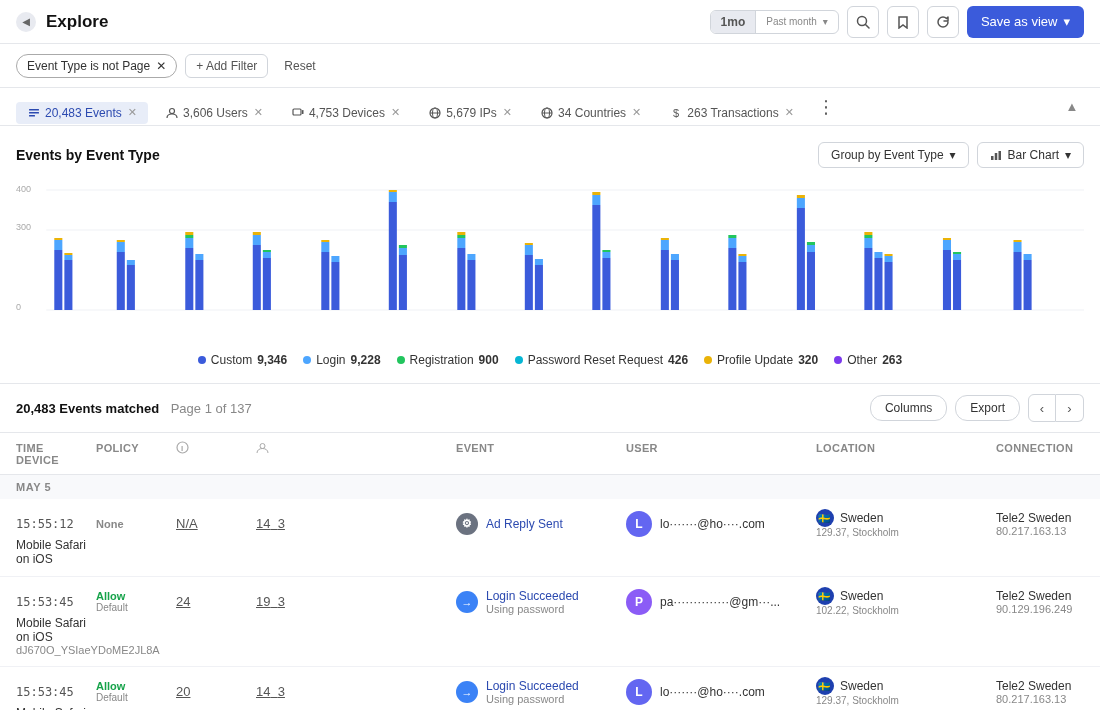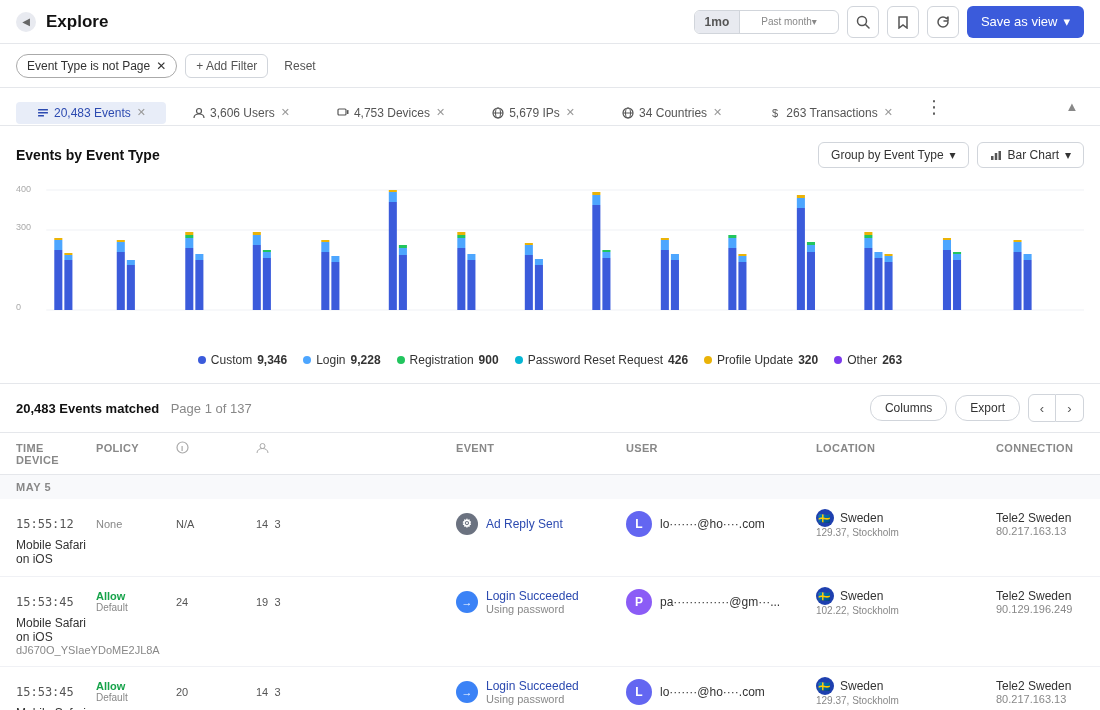--- a/index.html
+++ b/index.html
@@ -5,35 +5,35 @@
     * { box-sizing: border-box; margin: 0; padding: 0; }
     body { font-family: -apple-system, BlinkMacSystemFont, 'Segoe UI', sans-serif; font-size: 13px; background: #f5f6fa; color: #1a1a2e; width: 1100px; height: 710px; overflow: hidden; }
 
     
     .header { display: flex; align-items: center; padding: 6px 16px; background: #fff; border-bottom: 1px solid #e5e7eb; height: 44px; }
     .header-logo { width: 20px; height: 20px; background: #e8eaf0; border-radius: 50%; display: flex; align-items: center; justify-content: center; font-size: 10px; color: #666; margin-right: 10px; }
     .header-title { font-size: 17px; font-weight: 600; color: #111; flex: 1; }
     .header-controls { display: flex; align-items: center; gap: 8px; }
     .time-selector { display: flex; align-items: center; border: 1px solid #d1d5db; border-radius: 6px; overflow: hidden; height: 24px; }
     .time-tag { background: #e8eaf0; padding: 0 10px; font-size: 12px; font-weight: 600; color: #555; height: 100%; display: flex; align-items: center; border-right: 1px solid #d1d5db; }
-    .time-value { padding: 0 21px; font-size: 13px; color: #111; display: flex; align-items: center; }
+    .time-value { padding: 0 10px; font-size: 13px; color: #111; display: flex; align-items: center; gap: 6px; }
     .time-value span { font-size: 10px; color: #888; }
     .icon-btn { width: 32px; height: 32px; border: 1px solid #d1d5db; border-radius: 6px; display: flex; align-items: center; justify-content: center; cursor: pointer; background: #fff; color: #555; }
     .save-btn { background: #3b5bdb; color: #fff; border: none; border-radius: 6px; padding: 0 14px; height: 32px; font-size: 13px; font-weight: 500; cursor: pointer; display: flex; align-items: center; gap: 6px; }
 
     
     .filter-bar { display: flex; align-items: center; padding: 8px 16px; background: #fff; border-bottom: 1px solid #e5e7eb; gap: 8px; height: 44px; }
     .filter-chip { display: flex; align-items: center; gap: 6px; border: 1px solid #d1d5db; border-radius: 16px; padding: 4px 10px; font-size: 12px; background: #fff; color: #333; cursor: pointer; }
     .filter-chip-active { background: #fff; border-color: #aaa; }
     .add-filter { display: flex; align-items: center; gap: 4px; border: 1px solid #d1d5db; border-radius: 6px; padding: 4px 10px; font-size: 12px; background: #fff; color: #555; cursor: pointer; }
     .reset-btn { font-size: 12px; color: #555; cursor: pointer; padding: 4px 8px; }
 
     
     .stats-bar { display: flex; align-items: center; padding: 6px 16px; background: #fff; border-bottom: 1px solid #e5e7eb; gap: 6px; height: 38px; }
-    .stat-chip { display: flex; gap: 4px; padding: 4px 20px; border-radius: 4px; font-size: 12px; cursor: pointer; white-space: nowrap; margin-top: 12px; }
+    .stat-chip { display: flex; gap: 4px; padding: 4px 11px; border-radius: 4px; font-size: 12px; cursor: pointer; white-space: nowrap; margin-top: 12px; }
     .stat-chip.active { background: #e8edf8; color: #2c4ab0; }
     .stat-chip.normal { color: #555; }
     .stat-chip .x { color: #999; font-size: 11px; margin-left: 2px; cursor: pointer; }
     .more-btn { color: #555; font-size: 18px; cursor: pointer; padding: 2px 6px; }
     .collapse-btn { margin-left: auto; cursor: pointer; color: #888; width: 24px; height: 24px; display: flex; align-items: center; justify-content: center; }
 
     
     .chart-section { background: #fff; margin: 0; padding: 16px; border-bottom: 1px solid #e5e7eb; }
     .chart-header { display: flex; align-items: center; margin-bottom: 12px; }
     .chart-title { font-size: 14px; font-weight: 600; color: #111; flex: 1; }
@@ -60,23 +60,23 @@
 
     
     .table-header { display: grid; grid-template-columns: 80px 80px 80px 200px 170px 190px 180px 1fr; padding: 8px 16px; border-bottom: 1px solid #e5e7eb; background: #fff; }
     .col-header { font-size: 11px; font-weight: 600; color: #888; text-transform: uppercase; letter-spacing: 0.03em; display: flex; align-items: center; gap: 4px; }
     .date-row { background: #f8f9fb; padding: 6px 16px; font-size: 11px; font-weight: 700; color: #888; letter-spacing: 0.05em; }
     .table-row { display: grid; grid-template-columns: 80px 80px 80px 200px 170px 190px 180px 1fr; padding: 10px 16px; border-bottom: 1px solid #f0f1f5; align-items: center; background: #fff; }
     .cell { font-size: 12px; color: #333; }
     .cell-time { font-size: 12px; color: #555; font-family: monospace; }
     .cell-policy { display: flex; flex-direction: column; }
     .policy-allow { color: #16a34a; font-size: 11px; font-weight: 600; }
-    .policy-none { color: #888; font-size: 11px; }
+    .policy-none { color: #888; font-size: 11px; font-weight: bold; }
     .policy-default { color: #888; font-size: 10px; }
-    .policy-num { font-size: 11px; color: #555; }
+    .policy-num { font-size: 13px; color: #555; text-decoration: underline; }
     .event-main { font-size: 12px; font-weight: 500; color: #2c4ab0; }
     .event-sub { font-size: 11px; color: #888; }
     .event-cell { display: flex; flex-direction: column; }
     .event-icon { width: 22px; height: 22px; border-radius: 50%; display: flex; align-items: center; justify-content: center; font-size: 11px; font-weight: 700; color: #fff; }
     .user-cell { display: flex; align-items: center; gap: 8px; }
     .user-avatar { width: 26px; height: 26px; border-radius: 50%; display: flex; align-items: center; justify-content: center; font-size: 12px; font-weight: 700; color: #fff; flex-shrink: 0; }
     .user-email { font-size: 12px; color: #333; }
     .location-cell { display: flex; flex-direction: column; }
     .location-name { font-size: 12px; font-weight: 500; color: #333; }
     .location-coords { font-size: 10px; color: #888; }

